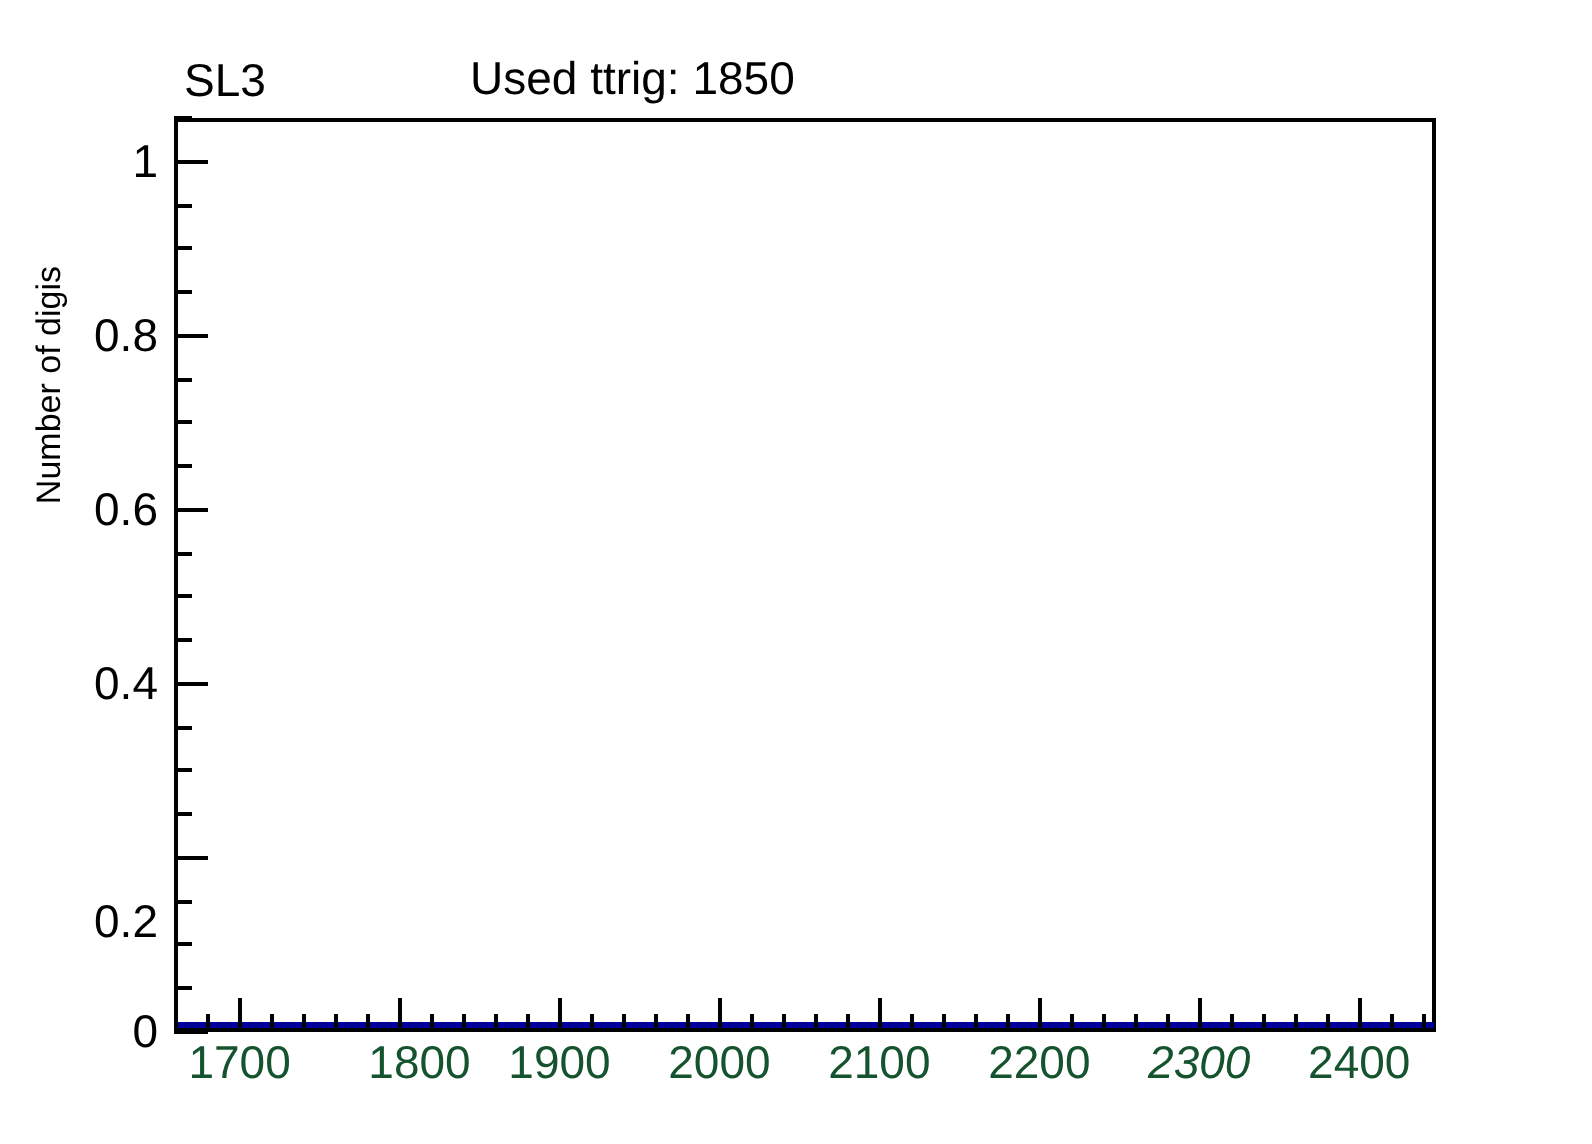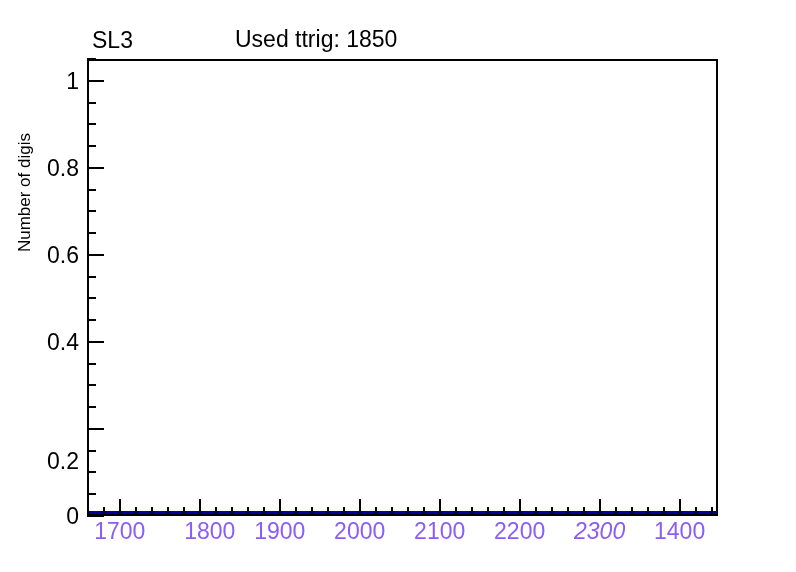--- a/index.html
+++ b/index.html
@@ -79,21 +79,21 @@
     height: 2px;
     left: 0;
   }
   .ytick.major { width: 17px; }
   .ytick.minor { width: 9px; }
 
   
   .xlab {
     position: absolute;
     font-size: 23px;
-    color: #8b5cf6;
+    color: #14532d;
     top: 520px;
     transform: translateX(-50%);
     white-space: nowrap;
     line-height: 1;
   }
   .ylab {
     position: absolute;
     font-size: 23px;
     color: #000;
     right: 718px;
@@ -211,21 +211,21 @@
       <div class="tick ytick minor" style="left: 87px; top: 58px;"></div>
     </div>
   <div id="x-tick-labels">
       <div class="xlab" style="left: 119.79px;">1700</div>
       <div class="xlab" style="left: 199.764px; margin-left: 10px;">1800</div>
       <div class="xlab" style="left: 279.739px;">1900</div>
       <div class="xlab" style="left: 359.714px;">2000</div>
       <div class="xlab" style="left: 439.688px;">2100</div>
       <div class="xlab" style="left: 519.663px;">2200</div>
       <div class="xlab" style="left: 599.638px; font-style: italic;">2300</div>
-      <div class="xlab" style="left: 679.612px;">1400</div>
+      <div class="xlab" style="left: 679.612px;">2400</div>
     </div>
   <div id="y-tick-labels">
       <div class="ylab" style="top: 516px; right: 717px;">0</div>
       <div class="ylab" style="top: 428.952px; right: 717px; margin-top: 32px;">0.2</div>
       <div class="ylab" style="top: 341.905px; right: 717px;">0.4</div>
       <div class="ylab" style="top: 254.857px; right: 717px;">0.6</div>
       <div class="ylab" style="top: 167.81px; right: 717px; margin-left: 42px;">0.8</div>
       <div class="ylab" style="top: 80.7619px; right: 717px;">1</div>
     </div>
 

